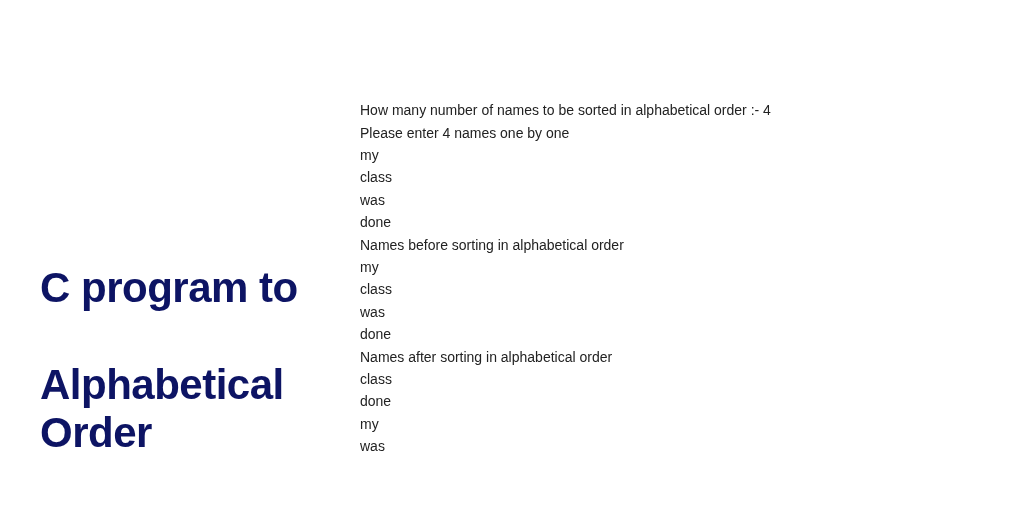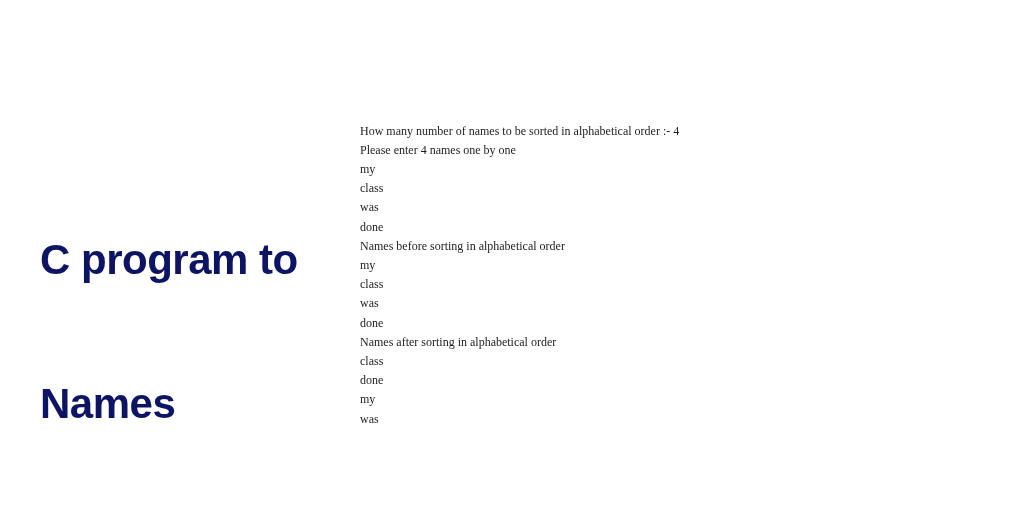--- a/index.html
+++ b/index.html
@@ -34,35 +34,35 @@
     .title-text {
       font-size: 42px;
       font-weight: 900;
       color: #0d1464;
       line-height: 1.15;
       letter-spacing: -0.5px;
     }
 
     .output-section {
       flex: 1;
-      font-family: Liberation Serif, serif;
-      font-size: 12px;
+      font-family: Liberation Sans, sans-serif;
+      font-size: 14px;
       color: #222222;
       line-height: 1.6;
       white-space: pre;
     }
   </style>
 </head>
 <body>
 
 <div class="container">
   <div class="title-section">
     <div class="title-text">
       <span>C program to</span><br>
       <br>
-      <br>
-      <span>Names</span>
+      <span>Alphabetical</span><br>
+      <span>Order</span>
     </div>
   </div>
 
   <div class="output-section" id="output-lines">
   <div>How many number of names to be sorted in alphabetical order :- 4</div><div>Please enter 4 names one by one</div><div>my</div><div>class</div><div>was</div><div>done</div><div>Names before sorting in alphabetical order</div><div>my</div><div>class</div><div>was</div><div>done</div><div>Names after sorting in alphabetical order</div><div>class</div><div>done</div><div>my</div><div>was</div></div>
 </div>
 
 </body></html>

